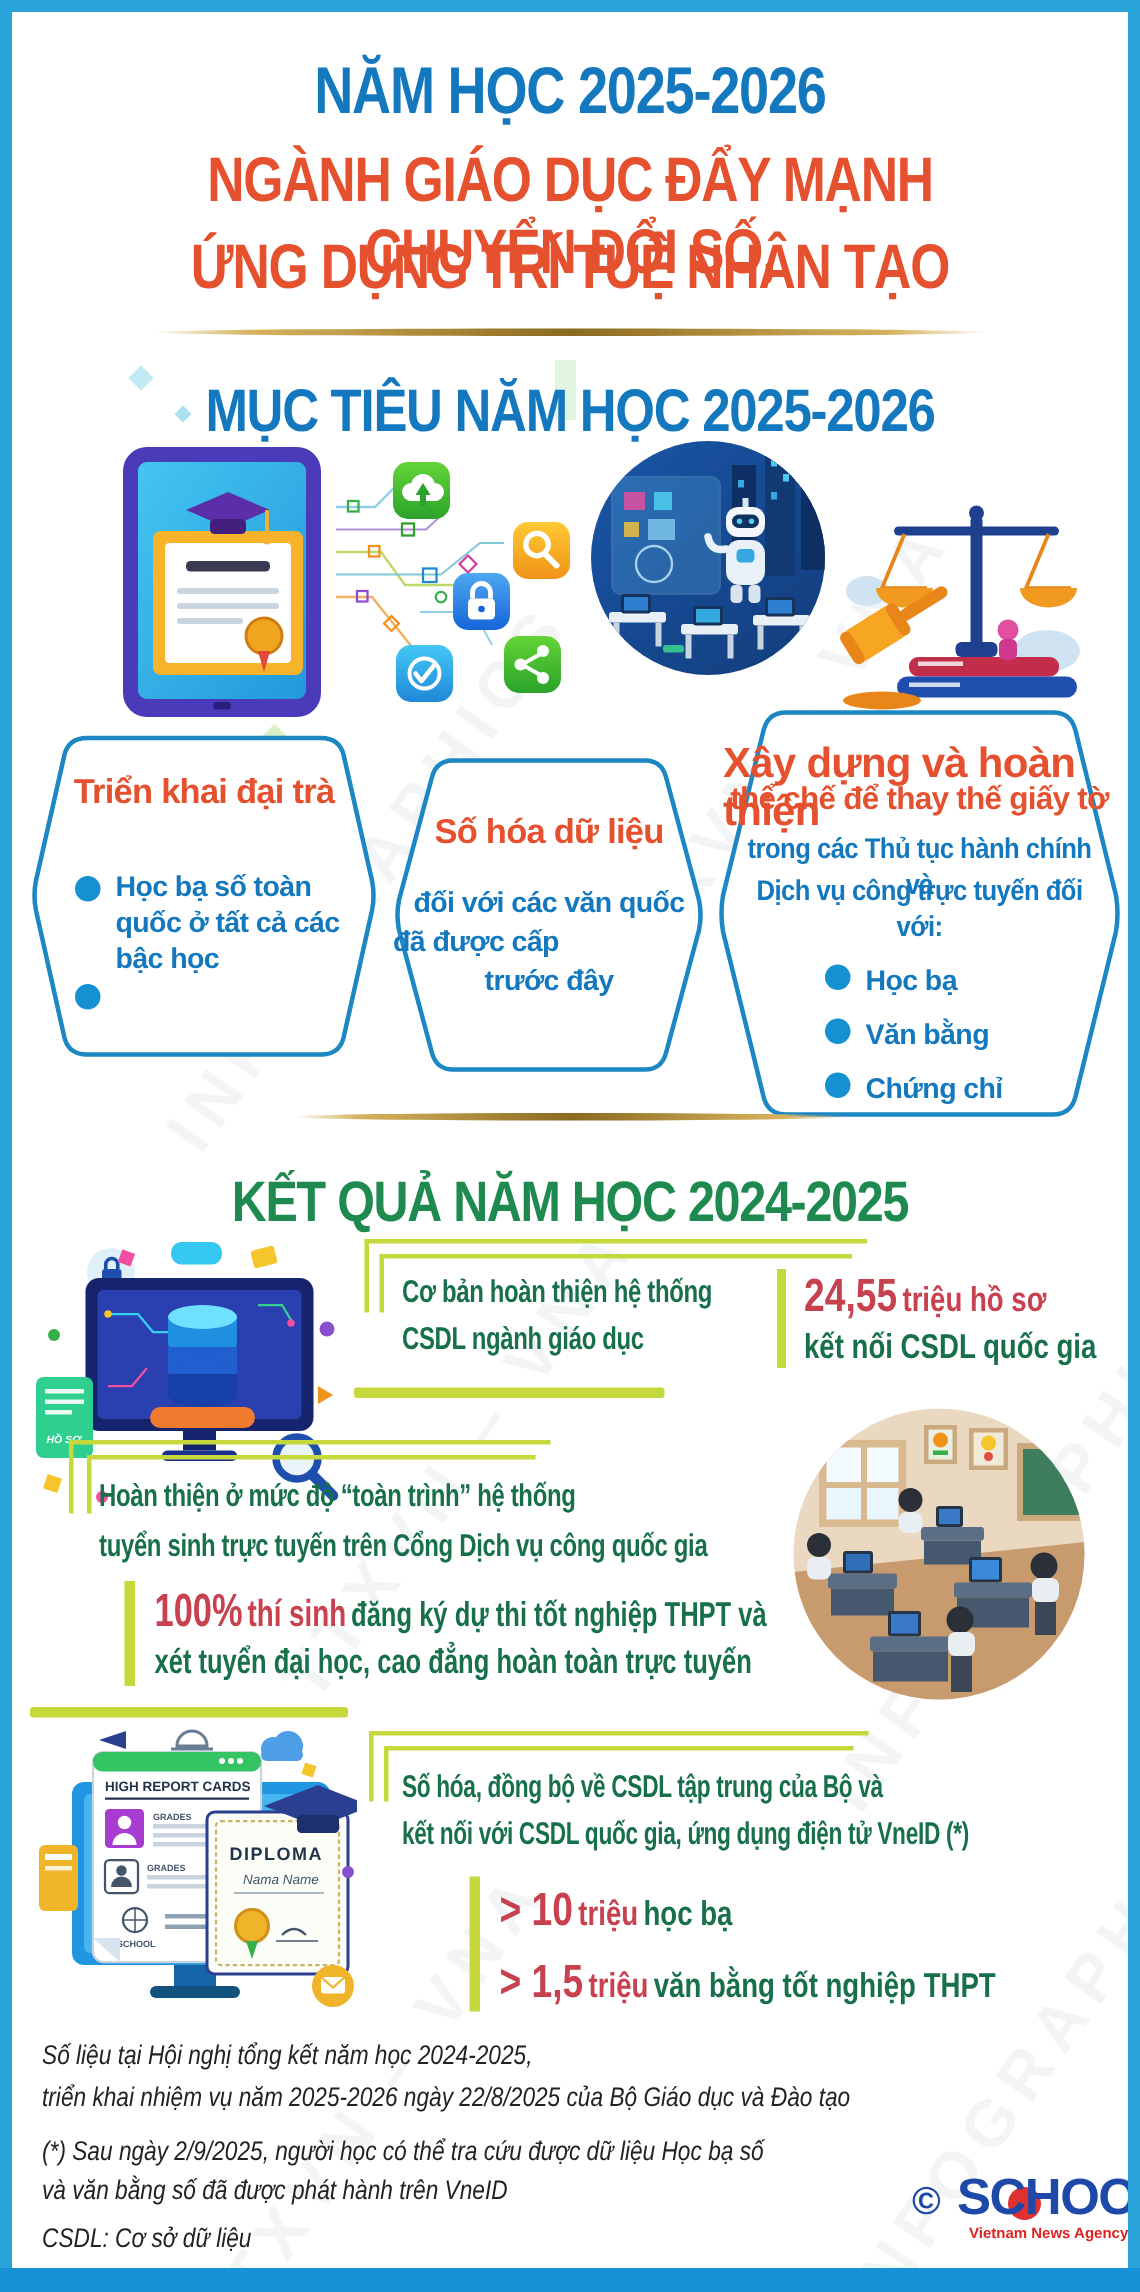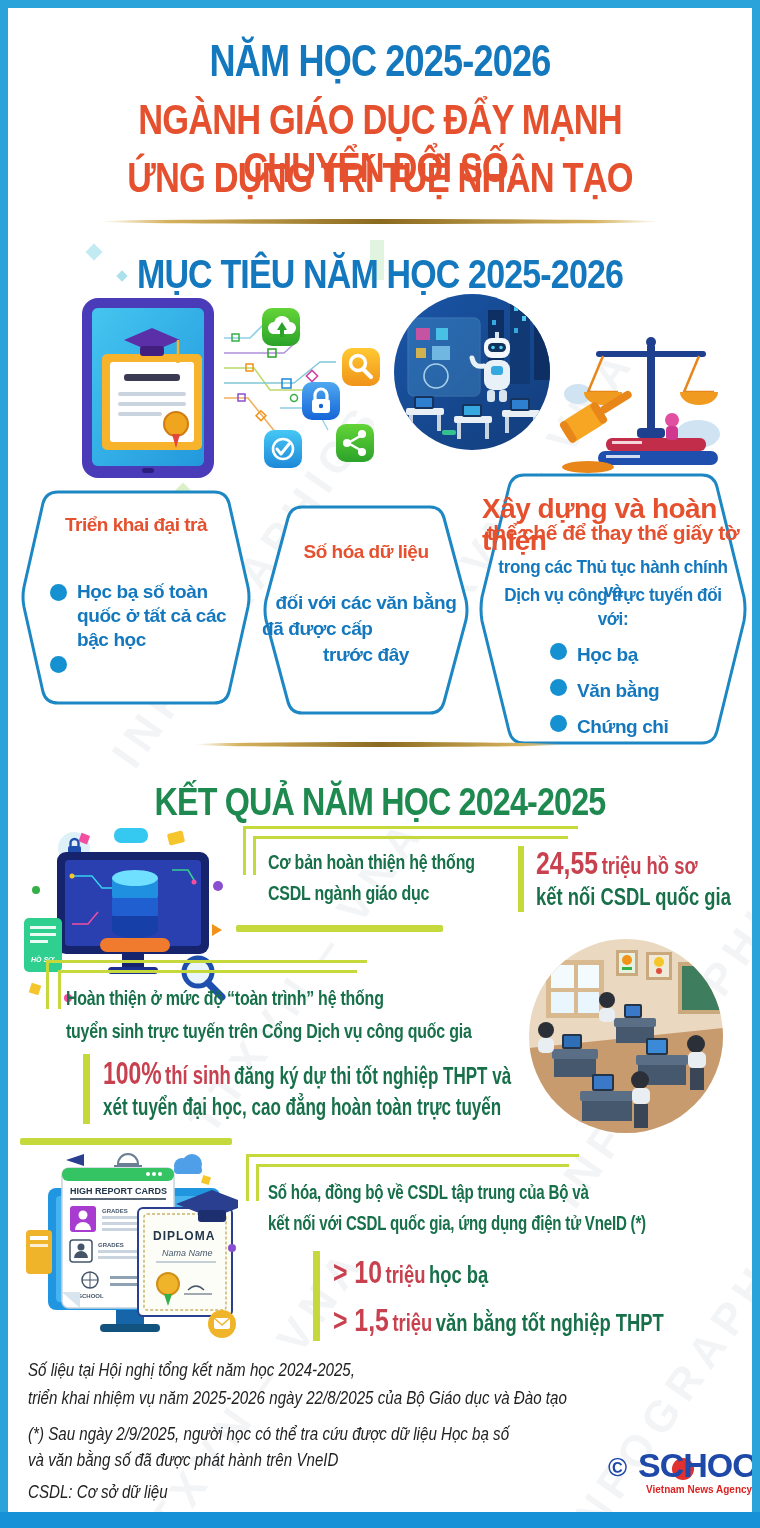--- a/index.html
+++ b/index.html
@@ -15,21 +15,21 @@
   .mtitle{font-size:42px;font-weight:bold;color:#e5512e;letter-spacing:-1px;
           transform:scaleX(.82);transform-origin:50% 50%;}
   .sechead-b{font-size:40px;font-weight:bold;color:#1478be;letter-spacing:-1px;
           transform:scaleX(.85);transform-origin:50% 50%;}
   .sechead-g{font-size:38px;font-weight:bold;color:#1e8a4f;letter-spacing:-1px;
           transform:scaleX(.85);transform-origin:50% 50%;}
   .golddiv{height:5px;border-radius:50%;
      background:linear-gradient(90deg,rgba(214,178,94,0) 0%,#d6b25e 12%,#8a6a1f 50%,#d6b25e 88%,rgba(214,178,94,0) 100%);}
   
   .hexwrap{position:absolute;}
-  .hex-title{color:#e5512e;font-weight:bold;font-size:19px;letter-spacing:-.5px;}
+  .hex-title{color:#e5512e;font-weight:bold;font-size:23px;letter-spacing:-.5px;}
   .hex-body{color:#1478be;font-weight:bold;font-size:19px;letter-spacing:-.4px;line-height:24px;}
   .dot{display:inline-block;width:17px;height:17px;border-radius:50%;background:#1590d0;flex:0 0 17px;}
   .brow{display:flex;gap:10px;align-items:flex-start;margin-top:24px;}
   
   .corner{border-top:3px solid #c5d93d;border-left:3px solid #c5d93d;}
   .vbar{background:#c5d93d;}
   .uline{background:#c5d93d;height:7px;border-radius:2px;}
   .gtxt{color:#17704a;font-weight:bold;font-size:21px;line-height:31px;white-space:nowrap;
         transform:scaleX(.76);transform-origin:0 0;letter-spacing:-.3px;}
   .rnum{color:#c8414f;font-weight:bold;font-size:31px;}
@@ -266,21 +266,21 @@
     <div class="abs brow" style="left:30px;top:138px;width:192px;">
       <span class="dot" style="margin-top:4px;"></span>
     </div>
   </div>
 
   <div class="hexwrap" style="left:262px;top:505px;width:208px;height:210px;">
     <svg width="208" height="210" viewBox="0 0 208 210">
       <path d="M 40 2 L 168 2 Q 179 2 182 13 L 204 95 Q 206 105 204 115 L 182 197 Q 179 208 168 208 L 40 208 Q 29 208 26 197 L 4 115 Q 2 105 4 95 L 26 13 Q 29 2 40 2 Z" fill="#ffffff" stroke="#1d87c4" stroke-width="3"></path>
     </svg>
     <div class="abs hex-title" style="left:0;top:36px;width:100%;text-align:center;">Số hóa dữ liệu</div>
-    <div class="abs hex-body" style="left:0;top:86px;width:100%;text-align:center;">đối với các văn bằng</div>
+    <div class="abs hex-body" style="left:0;top:86px;width:100%;text-align:center;">đối với các văn quốc</div>
     <div class="abs hex-body" style="left:0;top:112px;width:100%;text-align:left;">đã được cấp</div>
     <div class="abs hex-body" style="left:0;top:138px;width:100%;text-align:center;">trước đây</div>
   </div>
 
   <div class="hexwrap" style="left:478px;top:473px;width:270px;height:272px;">
     <svg width="270" height="272" viewBox="0 0 270 272">
       <path d="M 46 2 L 224 2 Q 236 2 239 14 L 266 124 Q 268 136 266 148 L 239 258 Q 236 270 224 270 L 46 270 Q 34 270 31 258 L 4 148 Q 2 136 4 124 L 31 14 Q 34 2 46 2 Z" fill="#ffffff" stroke="#1d87c4" stroke-width="3"></path>
     </svg>
     <div class="abs hex-title" style="left:4px;top:20px;width:100%;font-size:28px;">Xây dựng và hoàn thiện</div>
     <div class="abs hex-title" style="left:0;top:48px;width:100%;text-align:center;font-size:21px;">thể chế để thay thế giấy tờ</div>

